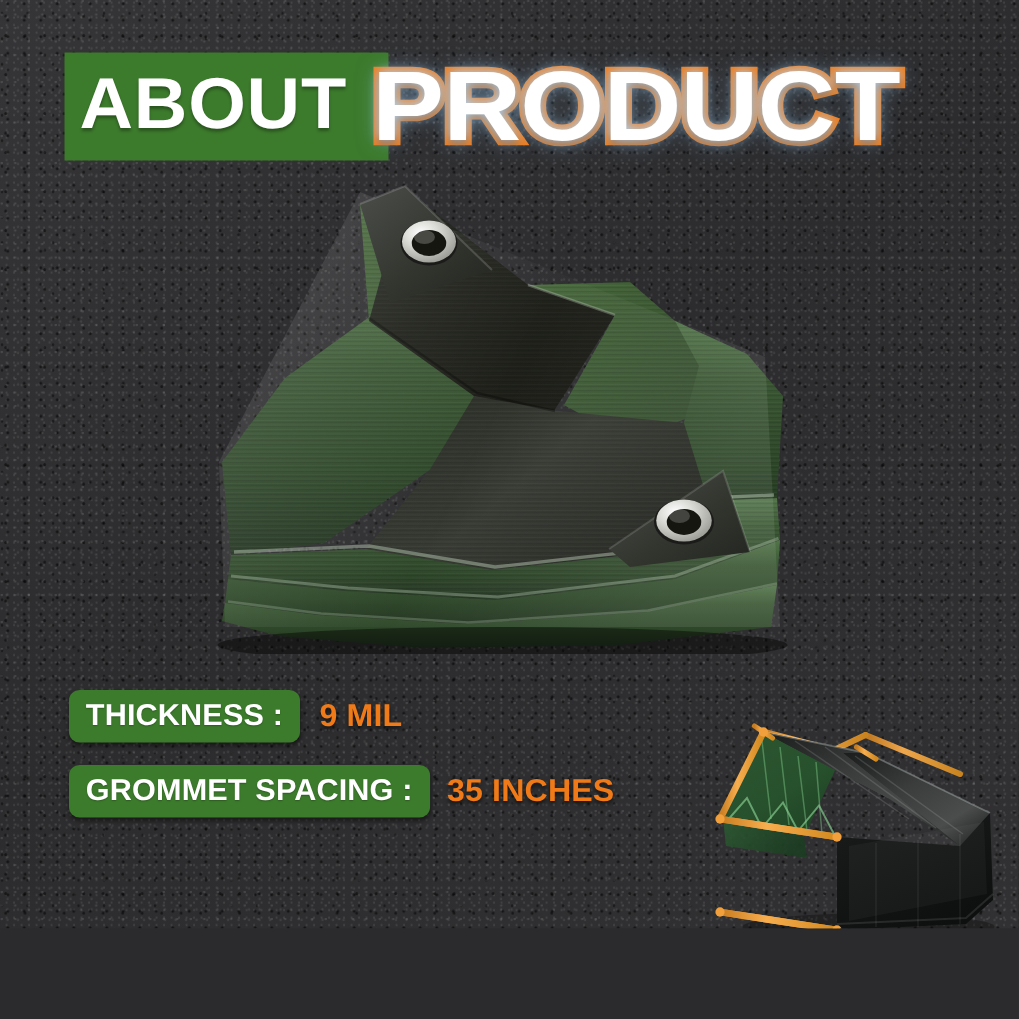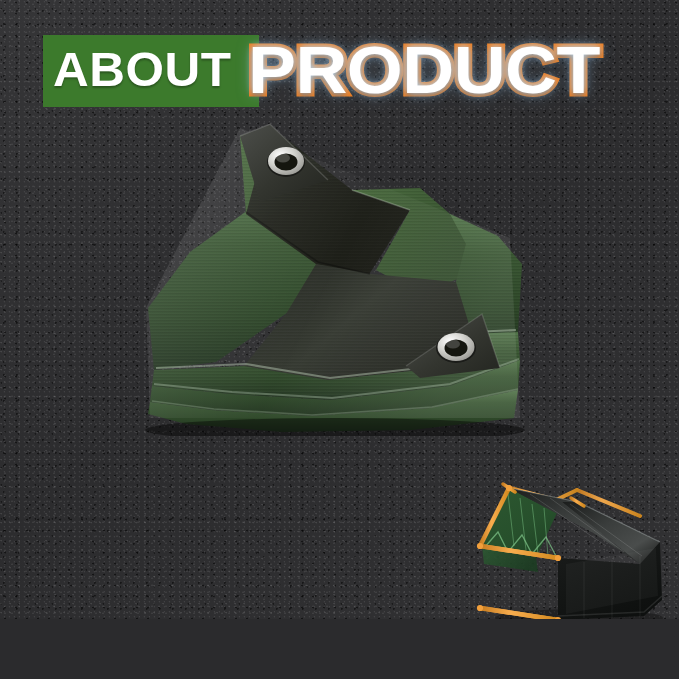--- a/index.html
+++ b/index.html
@@ -267,22 +267,30 @@
         <ellipse cx="336" cy="230" rx="11.5" ry="8.6" fill="#15160f"></ellipse>
         <ellipse cx="333" cy="226" rx="7" ry="4.6" fill="rgba(255,255,255,0.20)"></ellipse>
       </g>
 
       <ellipse cx="215" cy="312" rx="190" ry="12" fill="rgba(0,0,0,0.42)"></ellipse>
     </svg>
   </div>
 
   <div class="spec-list">
 
-
-
+    <div class="spec-row">
+      <span class="spec-label">THICKNESS :</span>
+      <span class="spec-value">9 MIL</span>
+    </div>
+
+
+    <div class="spec-row">
+      <span class="spec-label">GROMMET SPACING :</span>
+      <span class="spec-value">35 INCHES</span>
+    </div>
 
 
   </div>
 
   <div class="shelter-stage">
     <svg class="shelter-svg" viewBox="0 0 200 165" xmlns="http://www.w3.org/2000/svg">
       <defs>
         <linearGradient id="gRoof" x1="0.05" y1="0" x2="0.95" y2="0.9">
           <stop offset="0%" stop-color="#1d1f1e"></stop>
           <stop offset="42%" stop-color="#3a3d3c"></stop>

